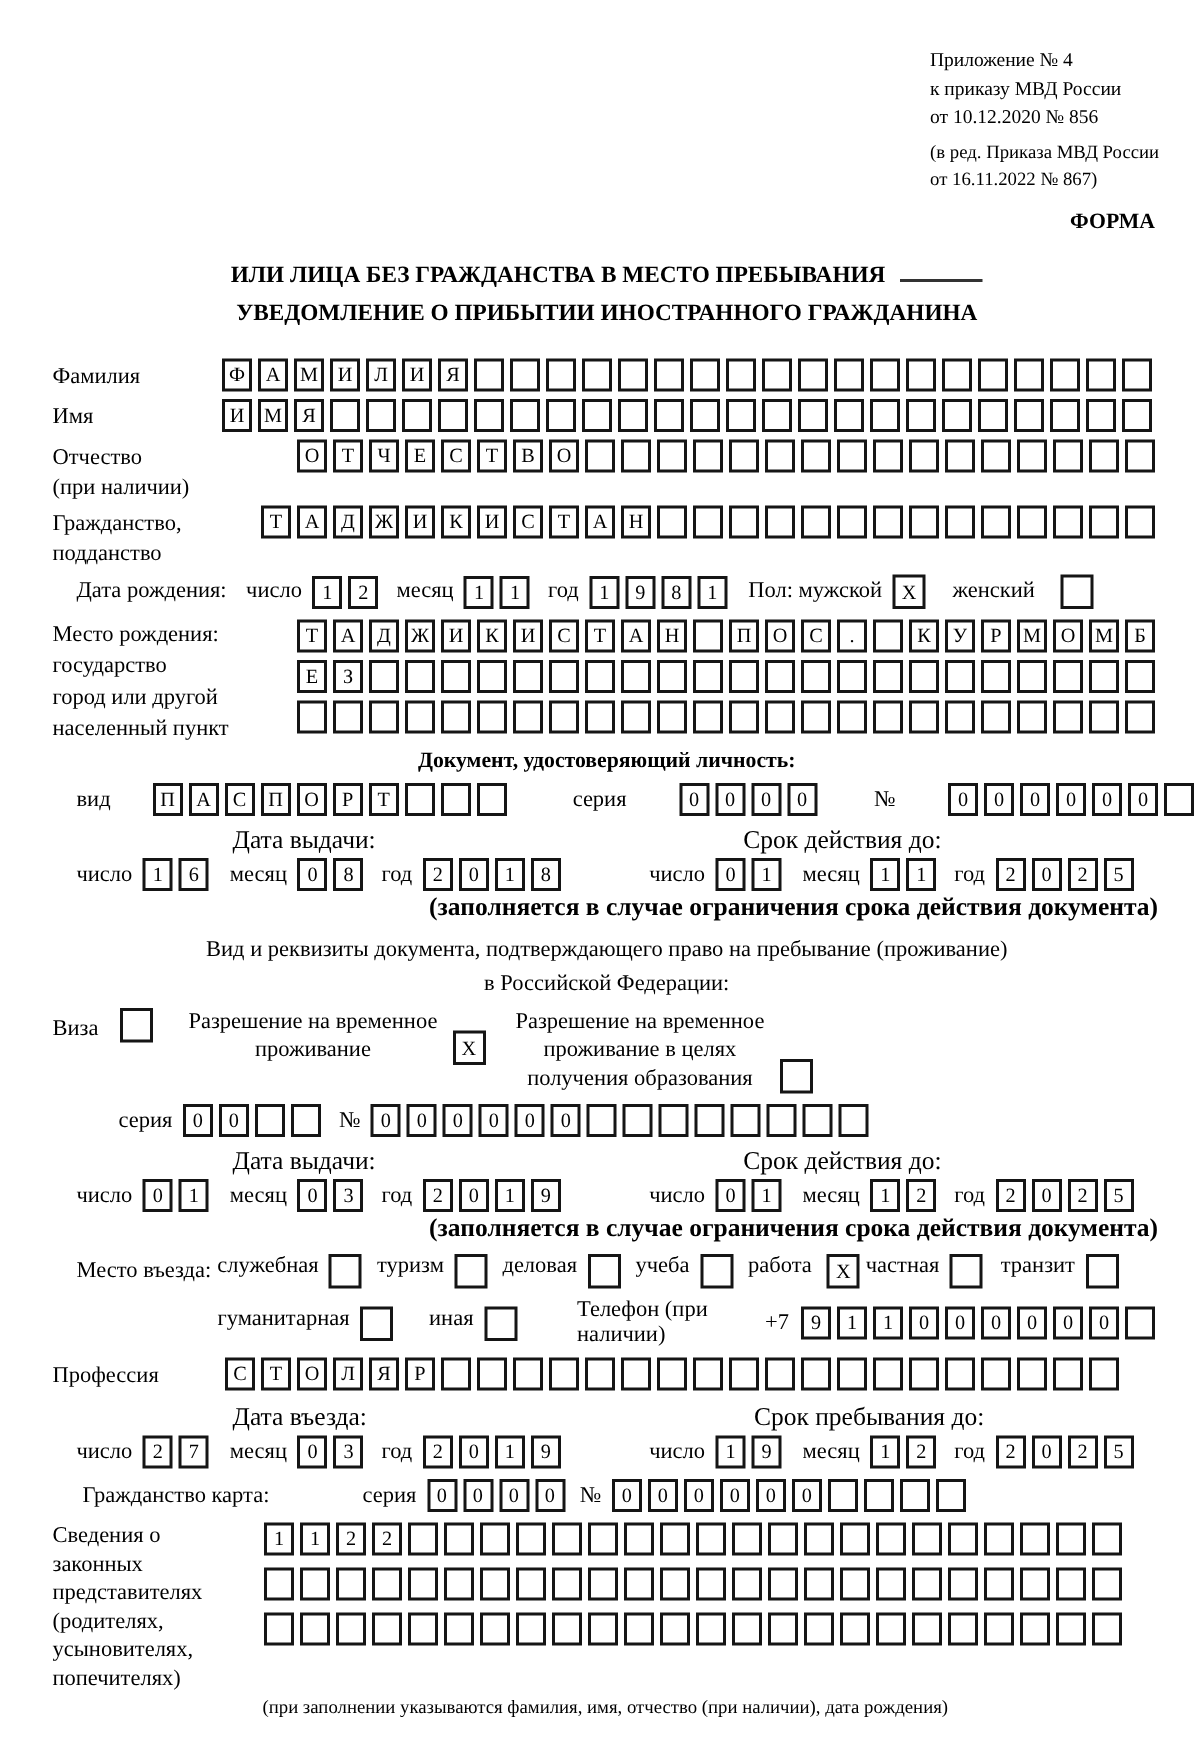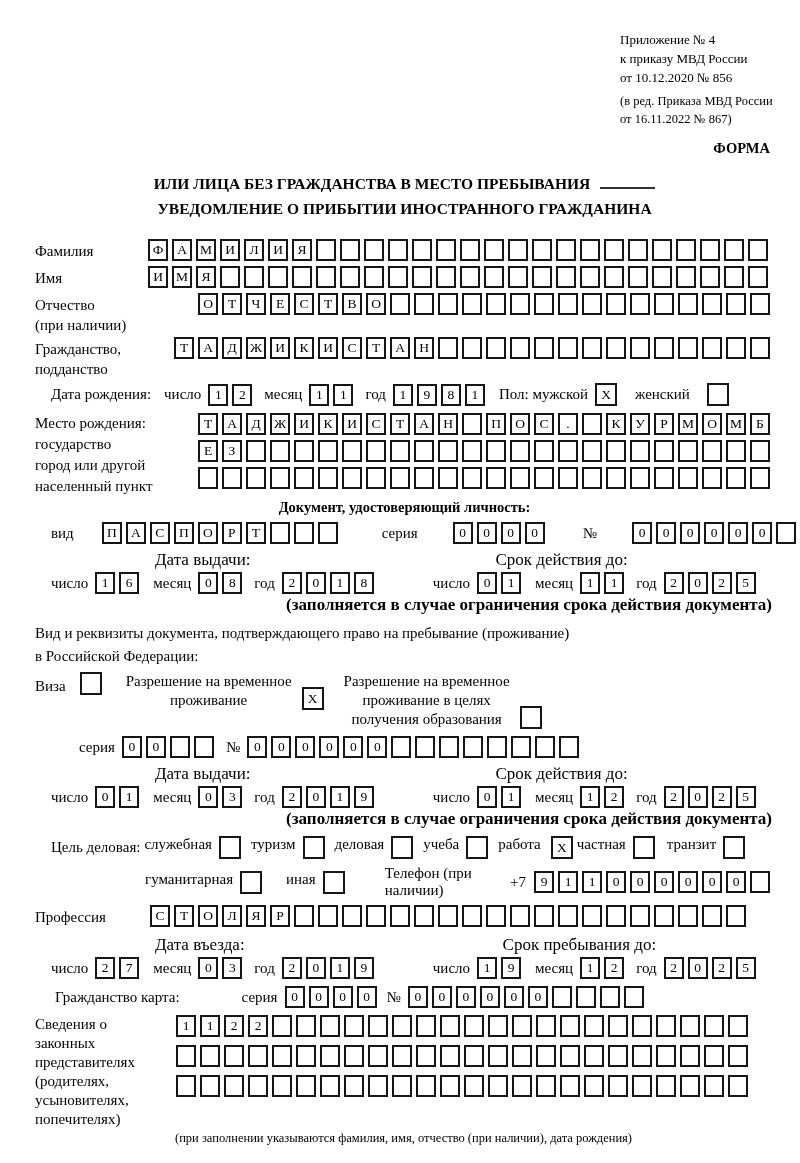--- a/index.html
+++ b/index.html
@@ -32,21 +32,21 @@
   .w-place{width:168px;}
   .w-legal{width:141px;}
   .ml4{margin-left:4px;}.ml6{margin-left:6px;}.ml8{margin-left:8px;}.ml10{margin-left:10px;}
   .ml12{margin-left:12px;}.ml14{margin-left:14px;}.ml16{margin-left:16px;}.ml20{margin-left:20px;}
   .ml24{margin-left:24px;}.ml28{margin-left:28px;}.ml36{margin-left:36px;}.ml55{margin-left:55px;}
   .dg{display:flex;align-items:center;margin-left:16px;}
   .dg .dlbl{margin-right:7px;}
   .datehead{display:flex;font-size:17px;margin:4px 0 2px 0;}
   .note{font-size:17px;text-align:right;margin:1px 2px 7px 0;font-weight:bold;}
   .stack .cells{margin-bottom:5px;}
-  .para{line-height:23px;margin:3px 0 4px 0;}
+  .para{line-height:23px;margin:3px 0 4px 0;text-align:center;}
   .opt{display:flex;align-items:flex-end;}
   .optxt{text-align:center;line-height:19px;}
   .opt .cb{margin-left:10px;}
   .cbitem{display:flex;align-items:flex-start;}
   .cbitem .cb{margin-left:7px;}
   .legal-lbl{line-height:19px;}
   .footnote{font-size:12.5px;margin:2px 0 0 140px;}
 </style>
 </head>
 <body>
@@ -501,21 +501,21 @@
       <span class="cells">
           <span class="cell">2</span>
           <span class="cell">0</span>
           <span class="cell">2</span>
           <span class="cell">5</span>
         </span>
     </div>
     <div class="note">(заполняется в случае ограничения срока действия документа)</div>
 
     <div class="row dg" style="margin-bottom:6px;">
-      <span>Цель деловая:</span>
+      <span>Место въезда:</span>
       <span class="cbitem ml4">
         <span>служебная</span>
         <span class="cells">
             <span class="cell cb"></span>
           </span>
       </span>
       <span class="cbitem ml6">
         <span>туризм</span>
         <span class="cells">
             <span class="cell cb"></span>

